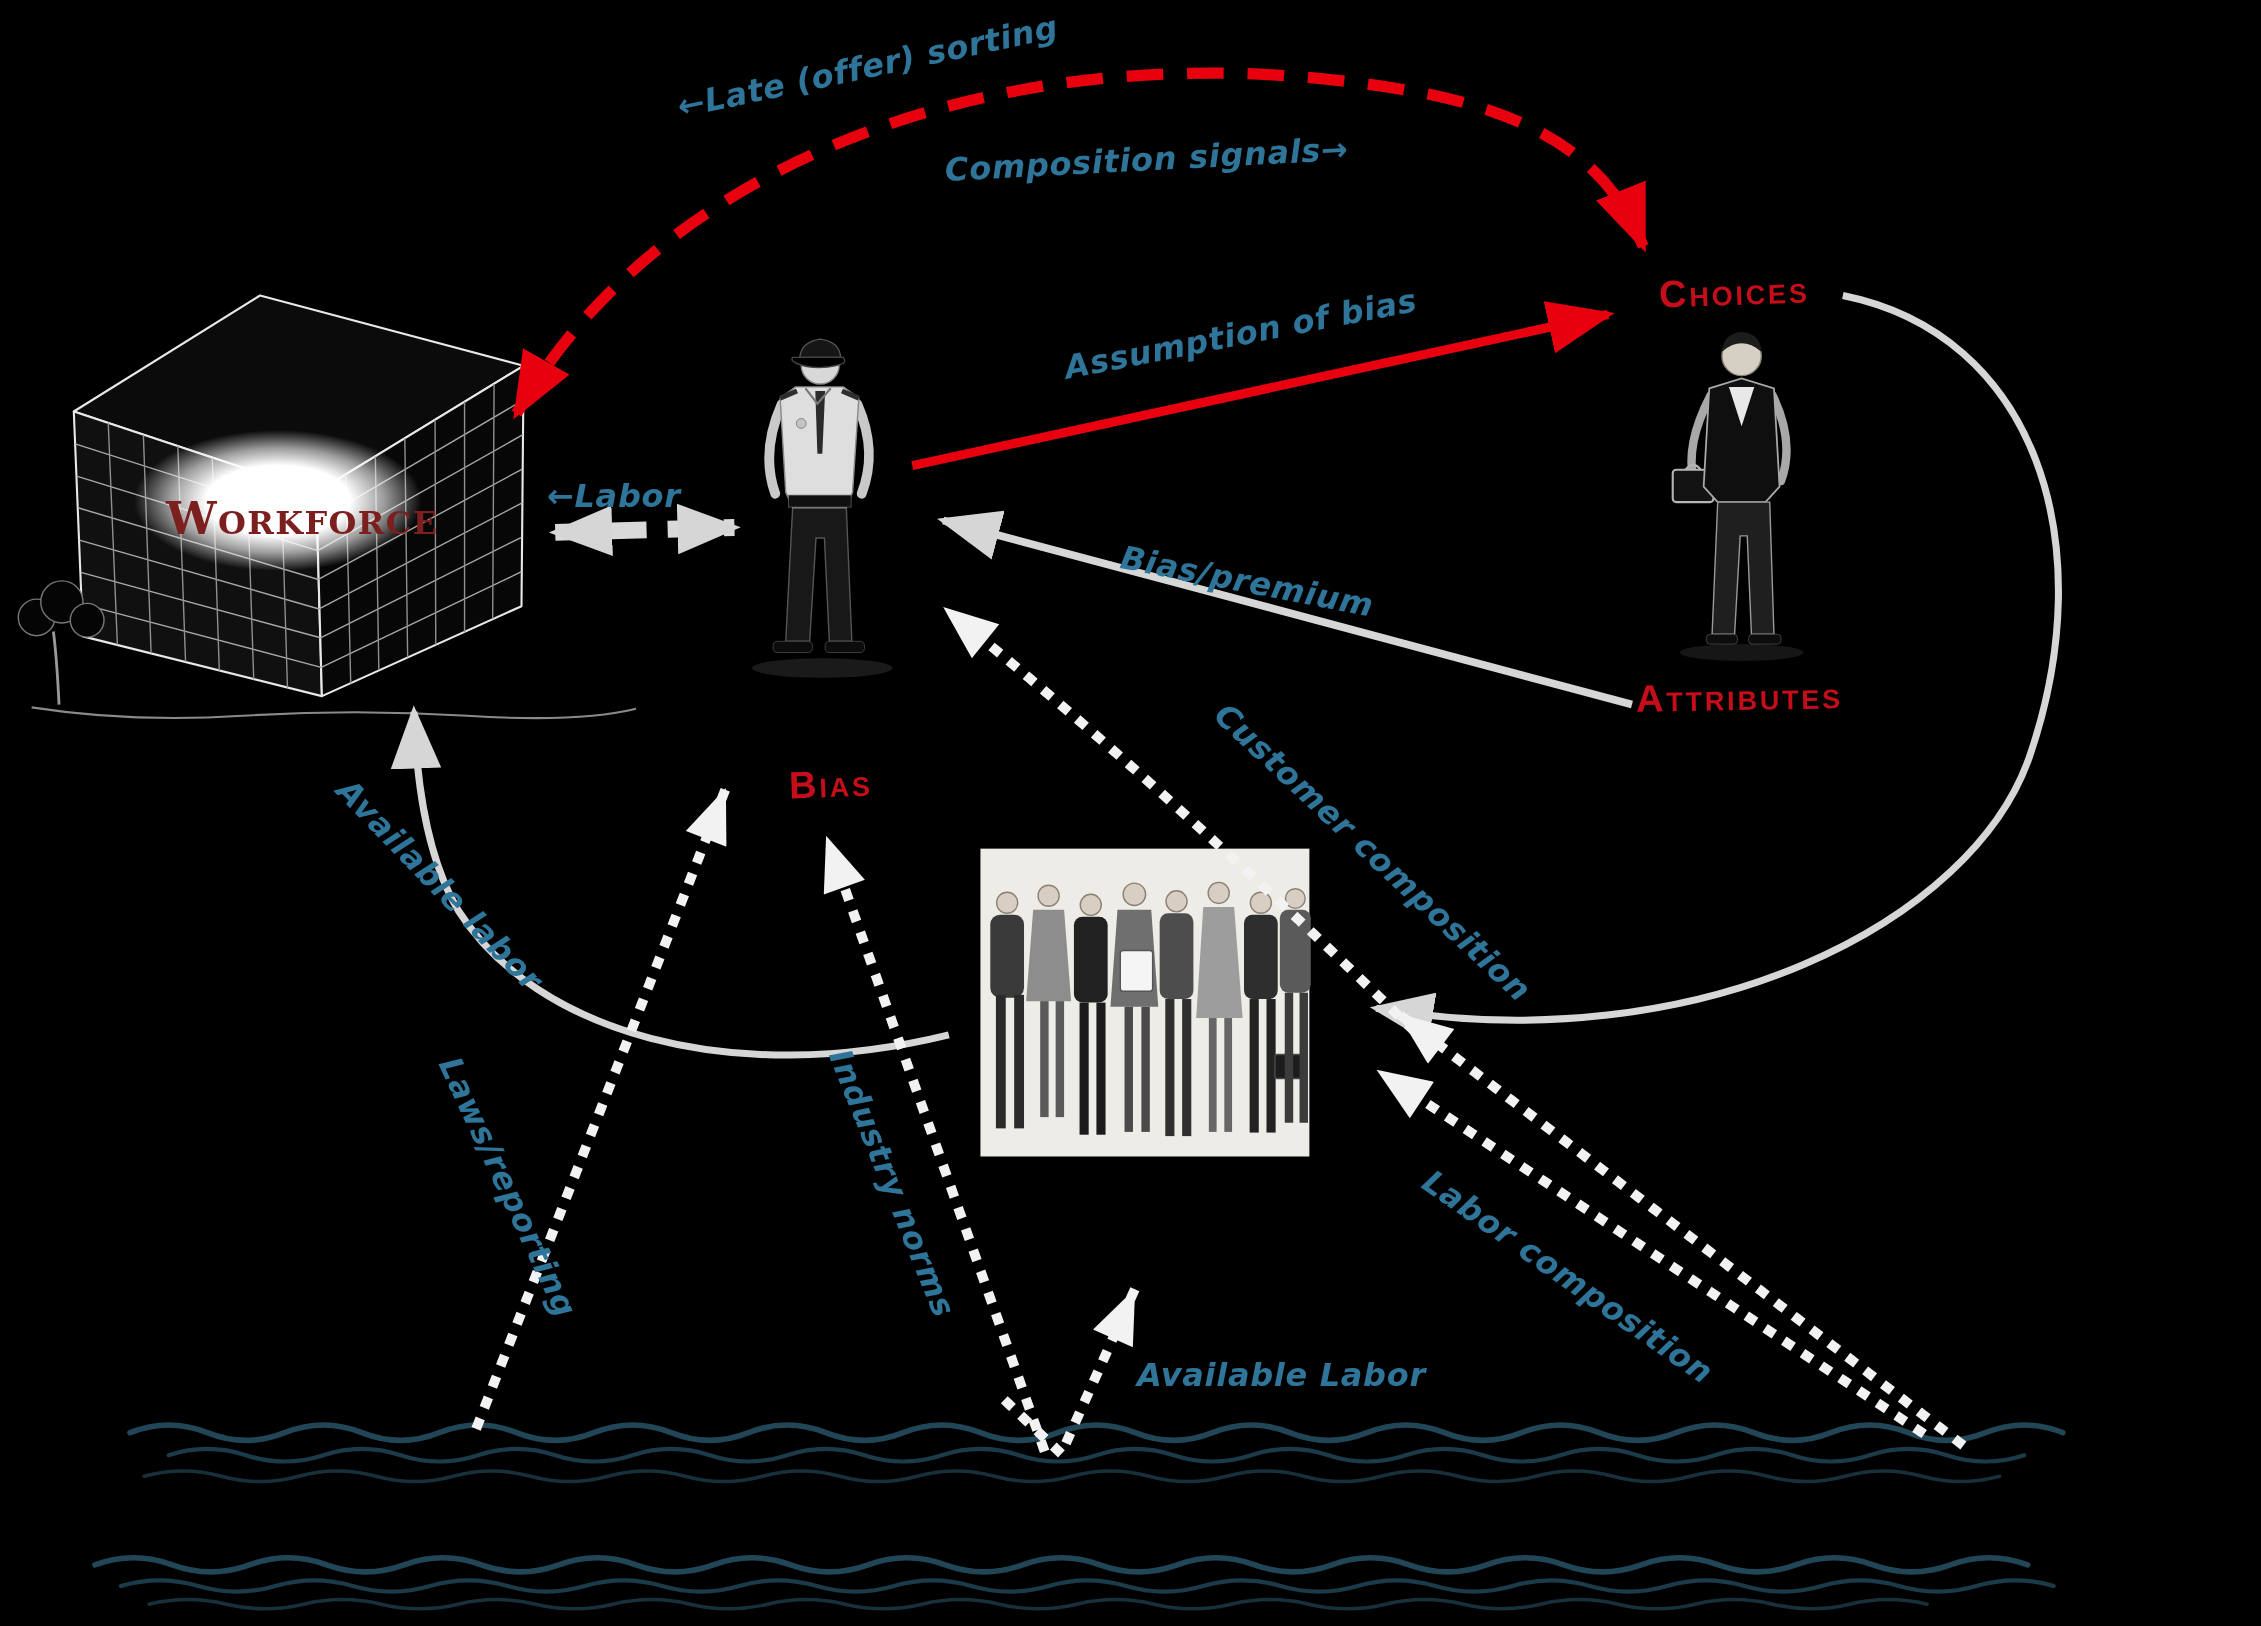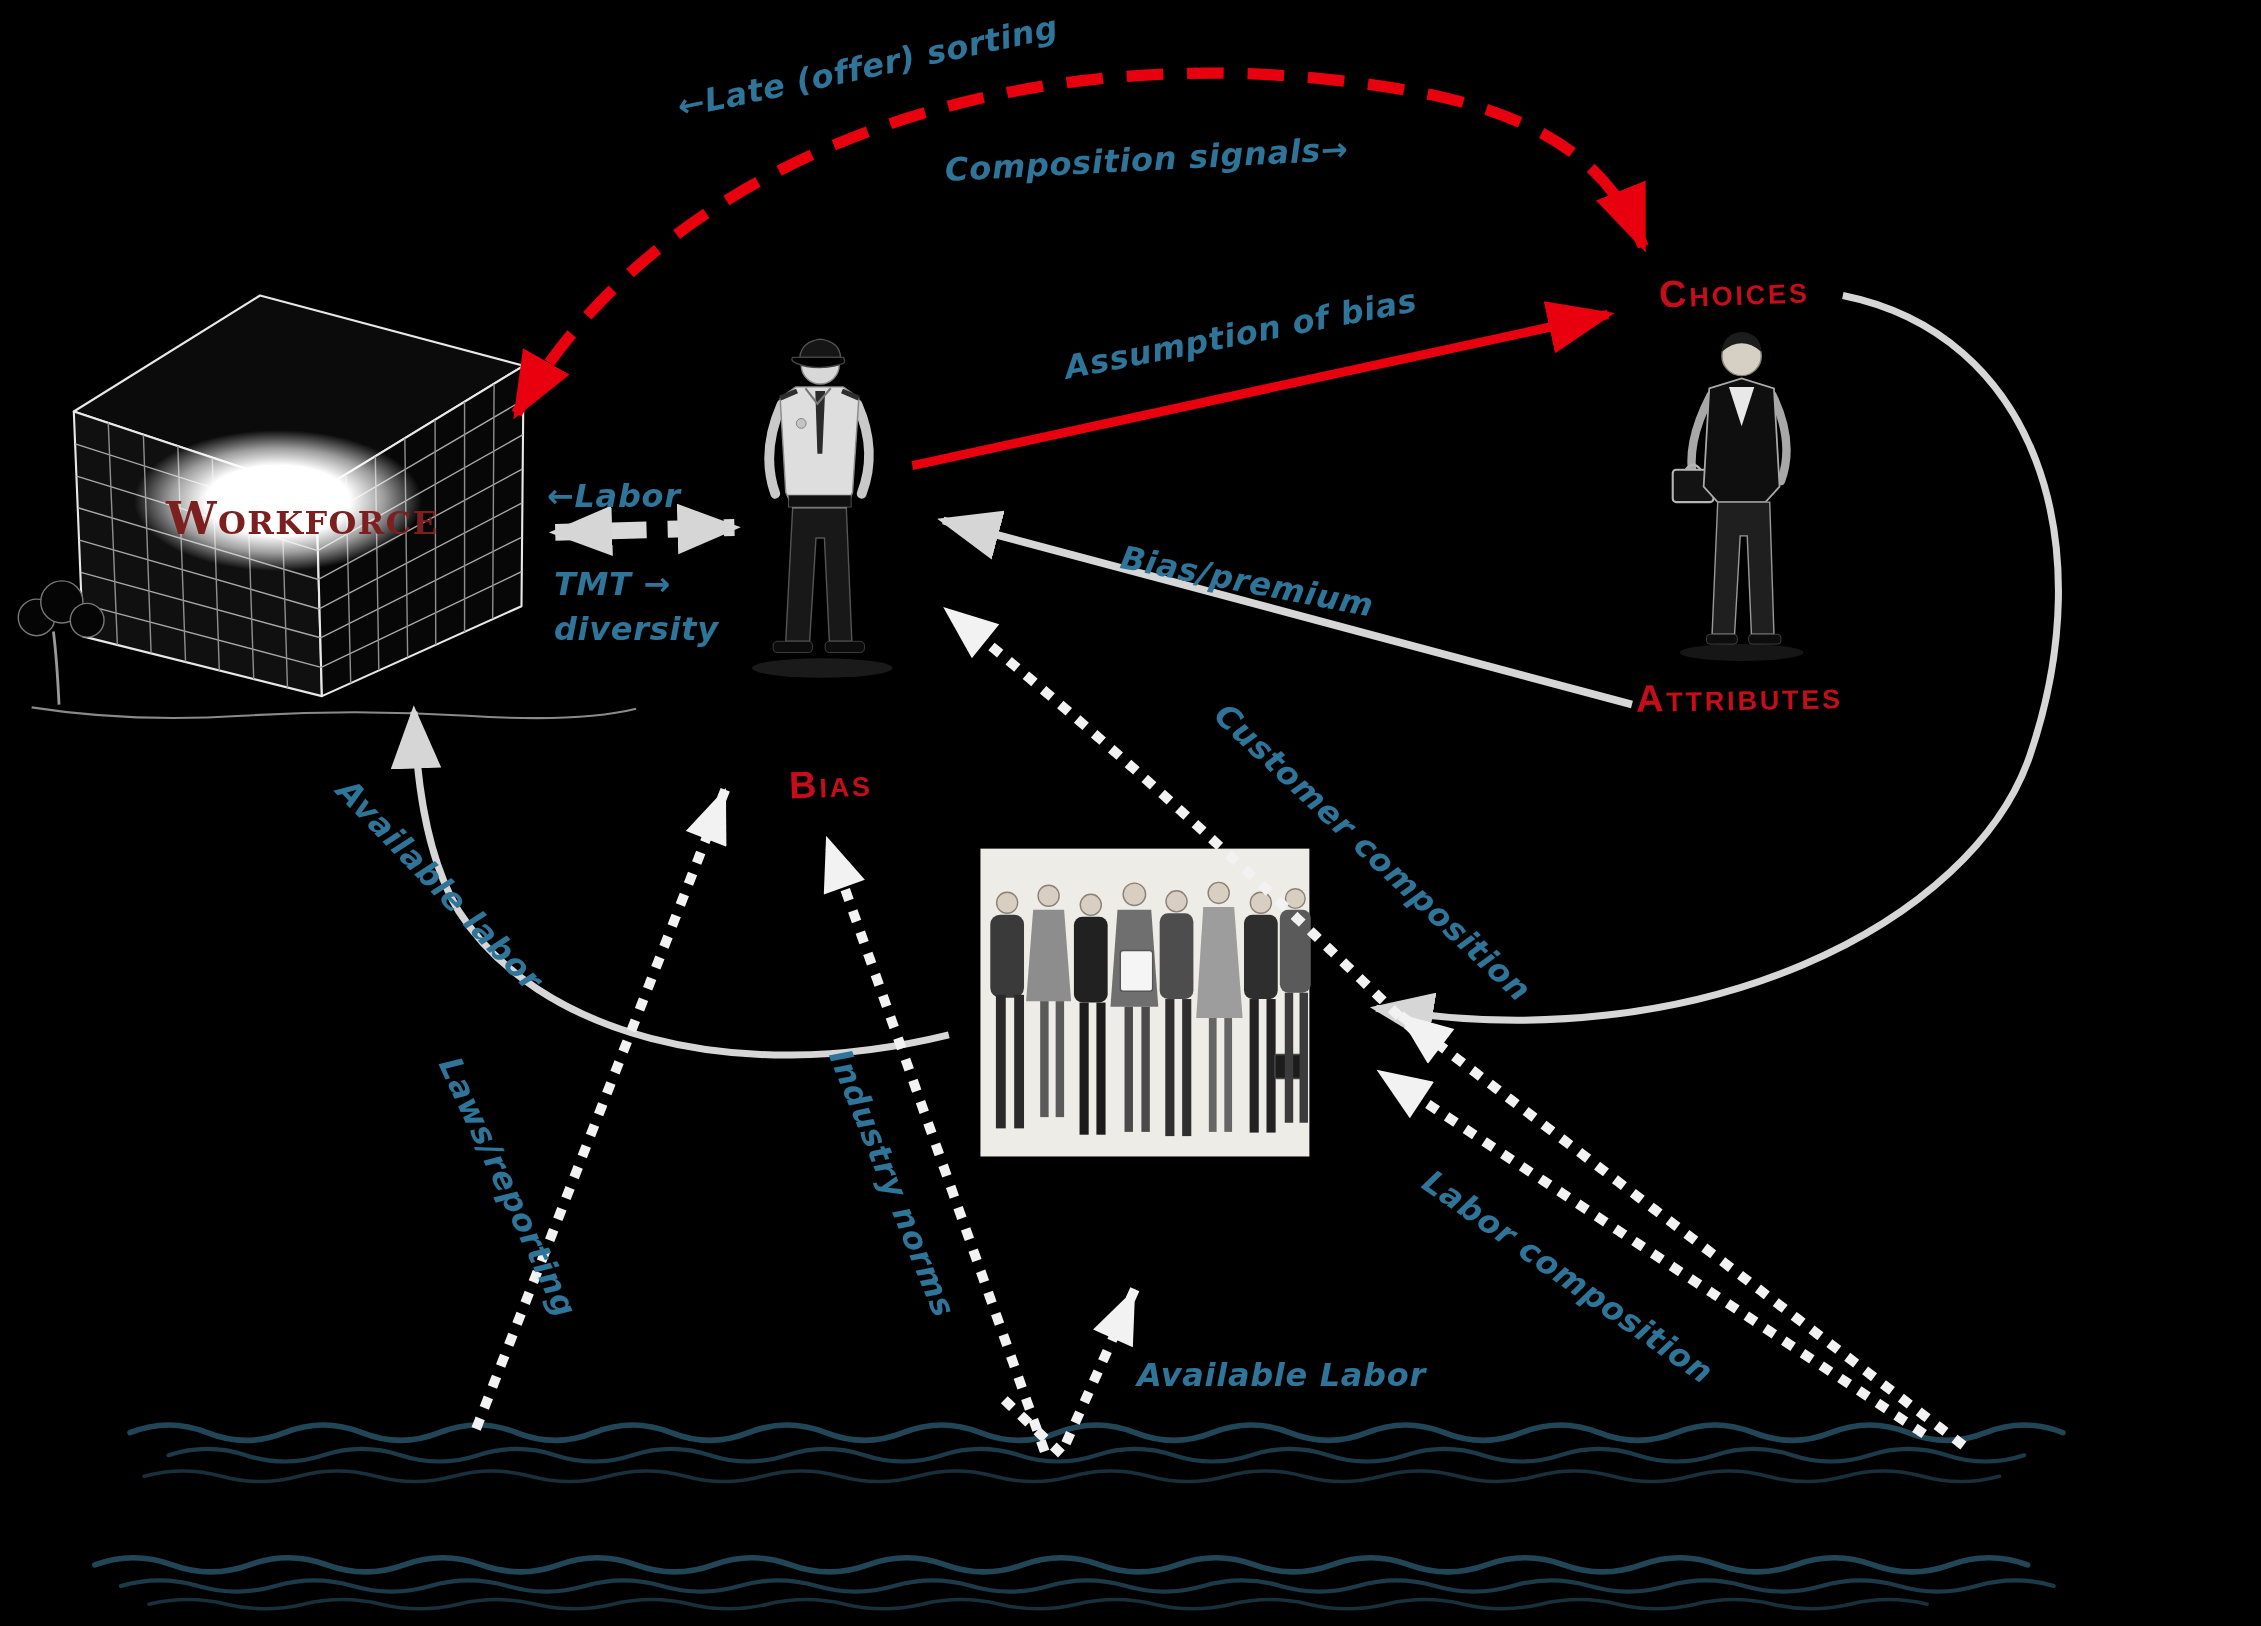--- a/index.html
+++ b/index.html
@@ -173,22 +173,20 @@
 
 <div class="workforce-label" style="left:166px;top:468px;margin-top:24px;">Workforce</div>
 <div class="node" style="left:1659px;top:271px;transform:rotate(-2deg);">Choices</div>
 <div class="node" style="left:1636px;top:676px;transform:rotate(-1deg);">Attributes</div>
 <div class="node" style="left:789px;top:763px;transform:rotate(-2deg);">Bias</div>
 
 <div class="lbl" style="left:678px;top:83px;transform:rotate(-12deg);transform-origin:0 50%;">←Late (offer) sorting</div>
 <div class="lbl" style="left:945px;top:146px;transform:rotate(-3deg);transform-origin:0 50%;">Composition signals→</div>
 <div class="lbl" style="left:1065px;top:344px;transform:rotate(-11deg);transform-origin:0 50%;">Assumption of bias</div>
 <div class="lbl" style="left:547px;top:472px;">←Labor</div>
-<div class="lbl" style="left:554px;top:562px;line-height:1.4;">TMT →
-diversity</div>
 <div class="lbl" style="left:1121px;top:533px;transform:rotate(11deg);transform-origin:0 50%;">Bias/premium</div>
 <div class="lbl" style="left:1236px;top:692px;transform:rotate(43deg);transform-origin:0 0;">Customer composition</div>
 <div class="lbl" style="left:360px;top:768px;transform:rotate(46deg);transform-origin:0 0;">Available labor</div>
 <div class="lbl" style="left:470px;top:1049px;transform:rotate(65deg);transform-origin:0 0;">Laws/reporting</div>
 <div class="lbl" style="left:861px;top:1042px;transform:rotate(68deg);transform-origin:0 0;">Industry norms</div>
 <div class="lbl" style="left:1137px;top:1351px;">Available Labor</div>
 <div class="lbl" style="left:1440px;top:1158px;transform:rotate(35deg);transform-origin:0 0;">Labor composition</div>
 
 </div>
 

